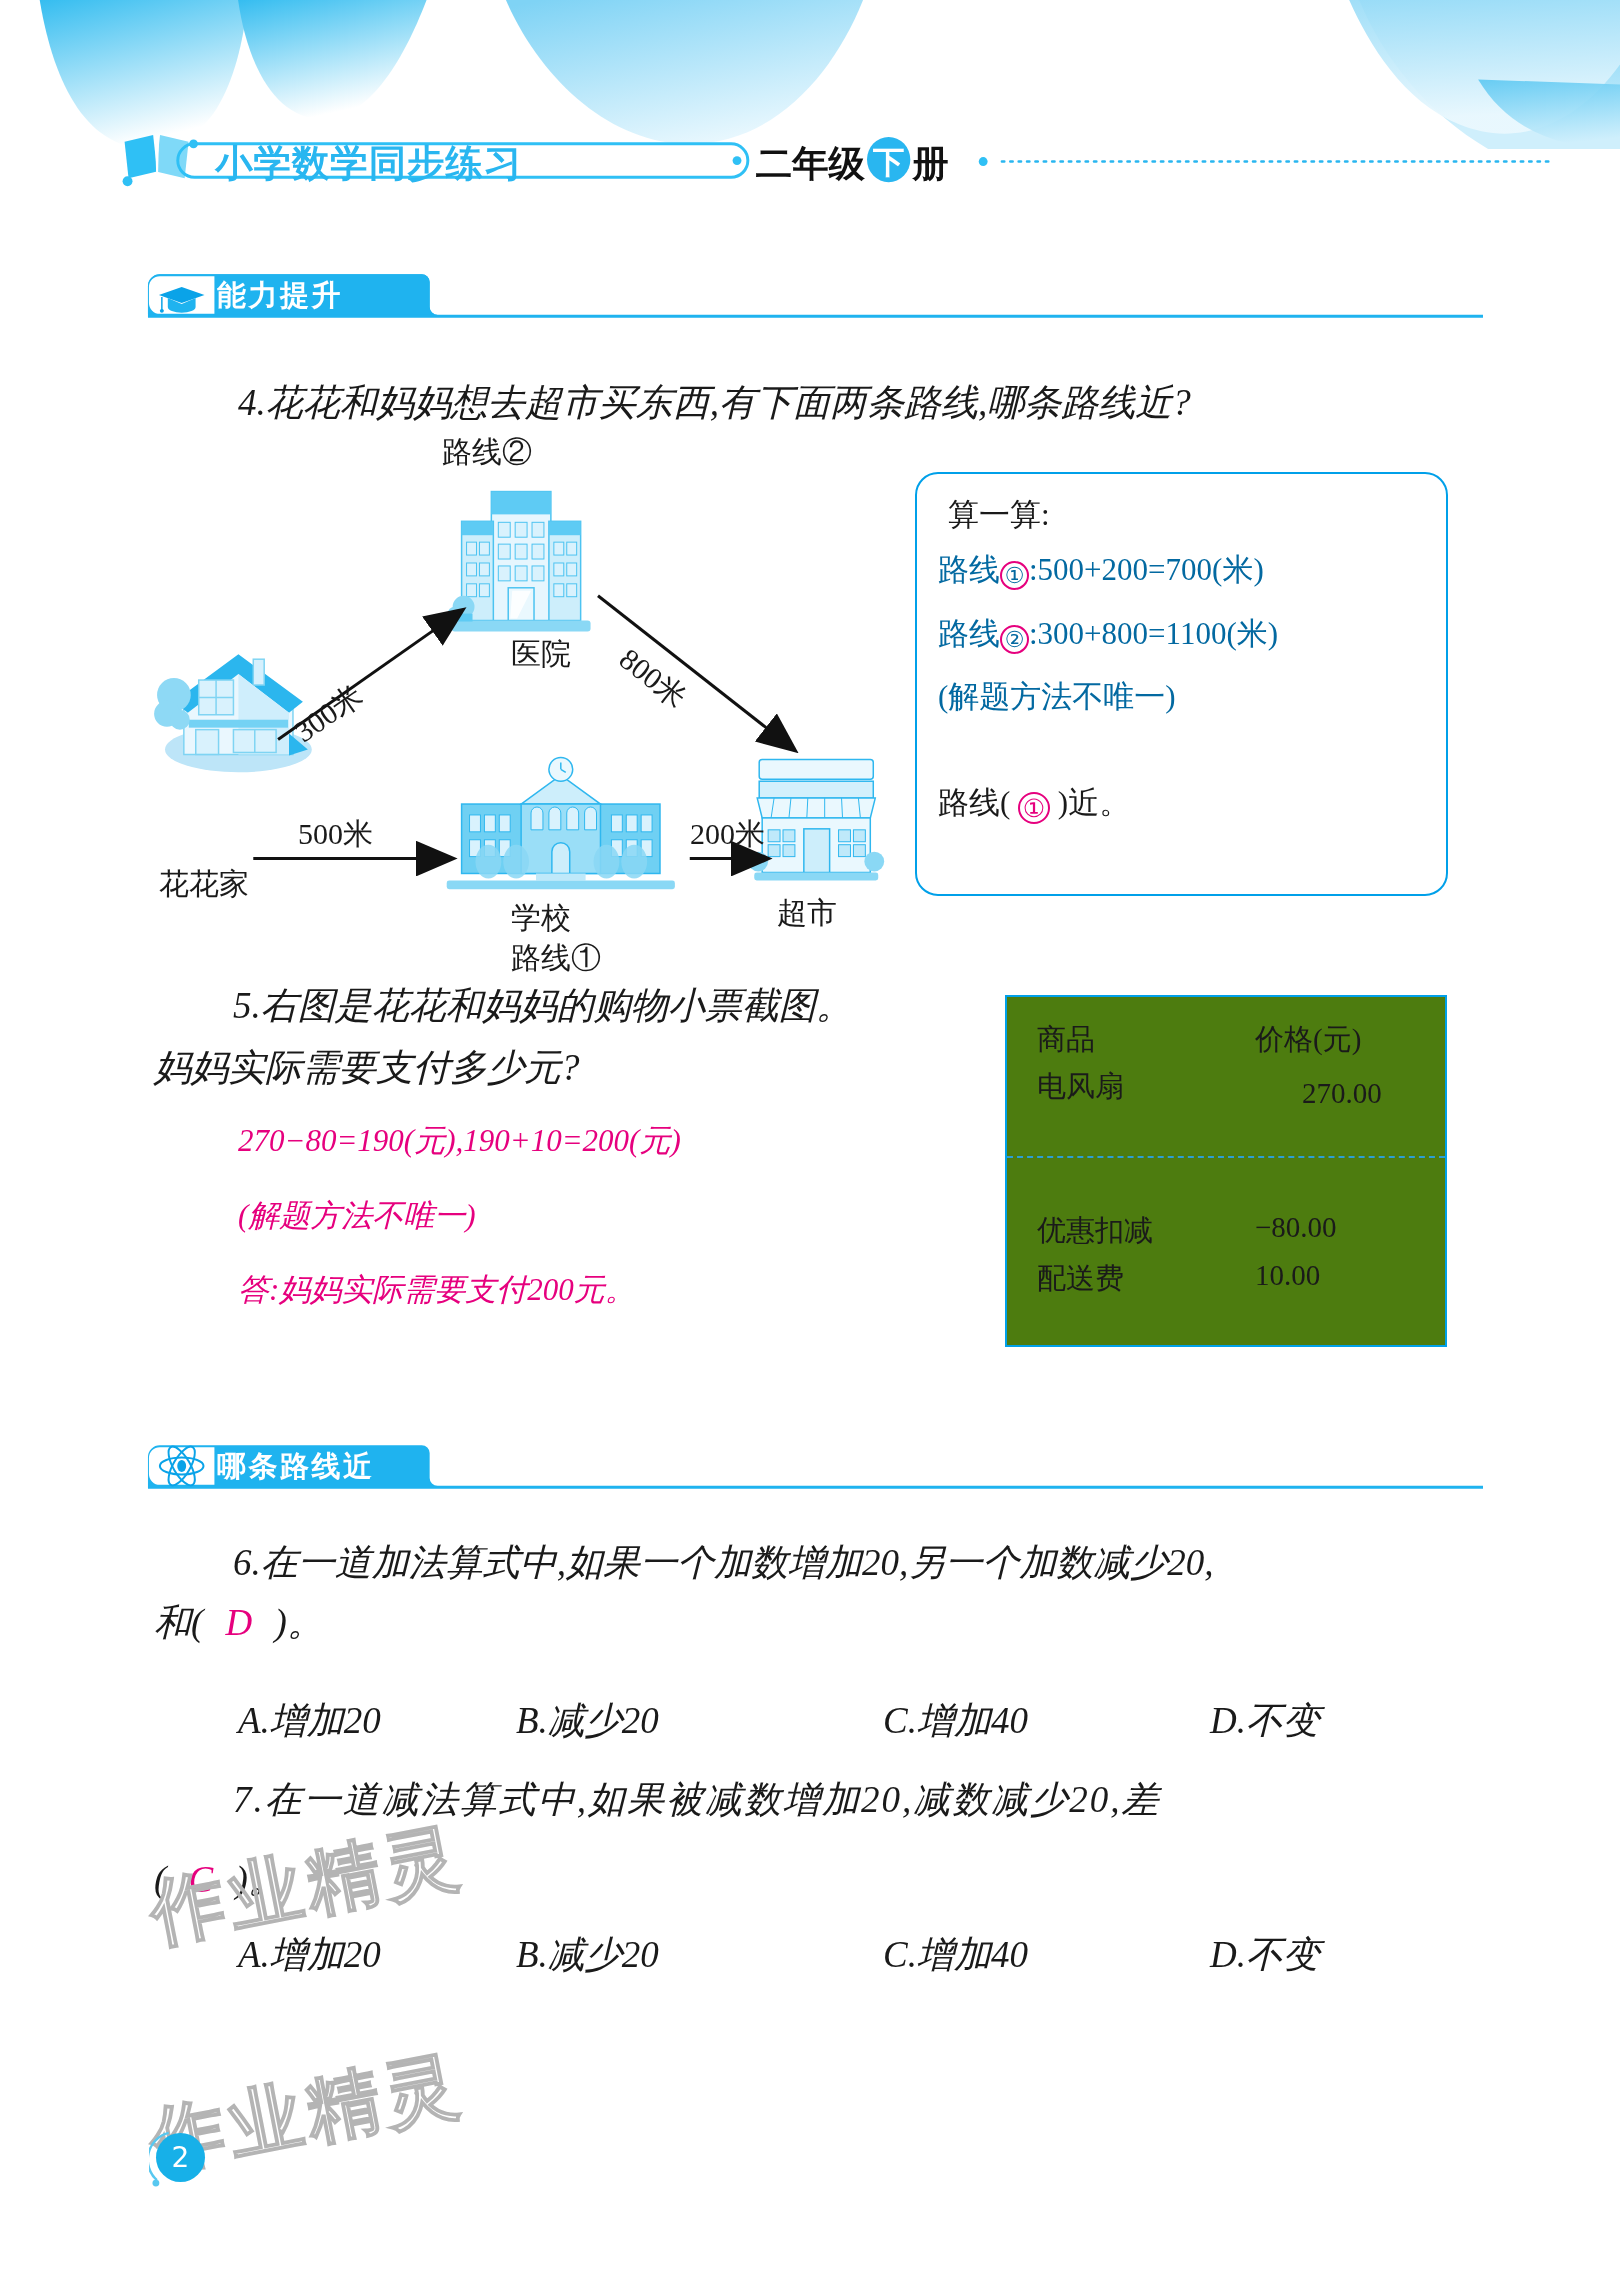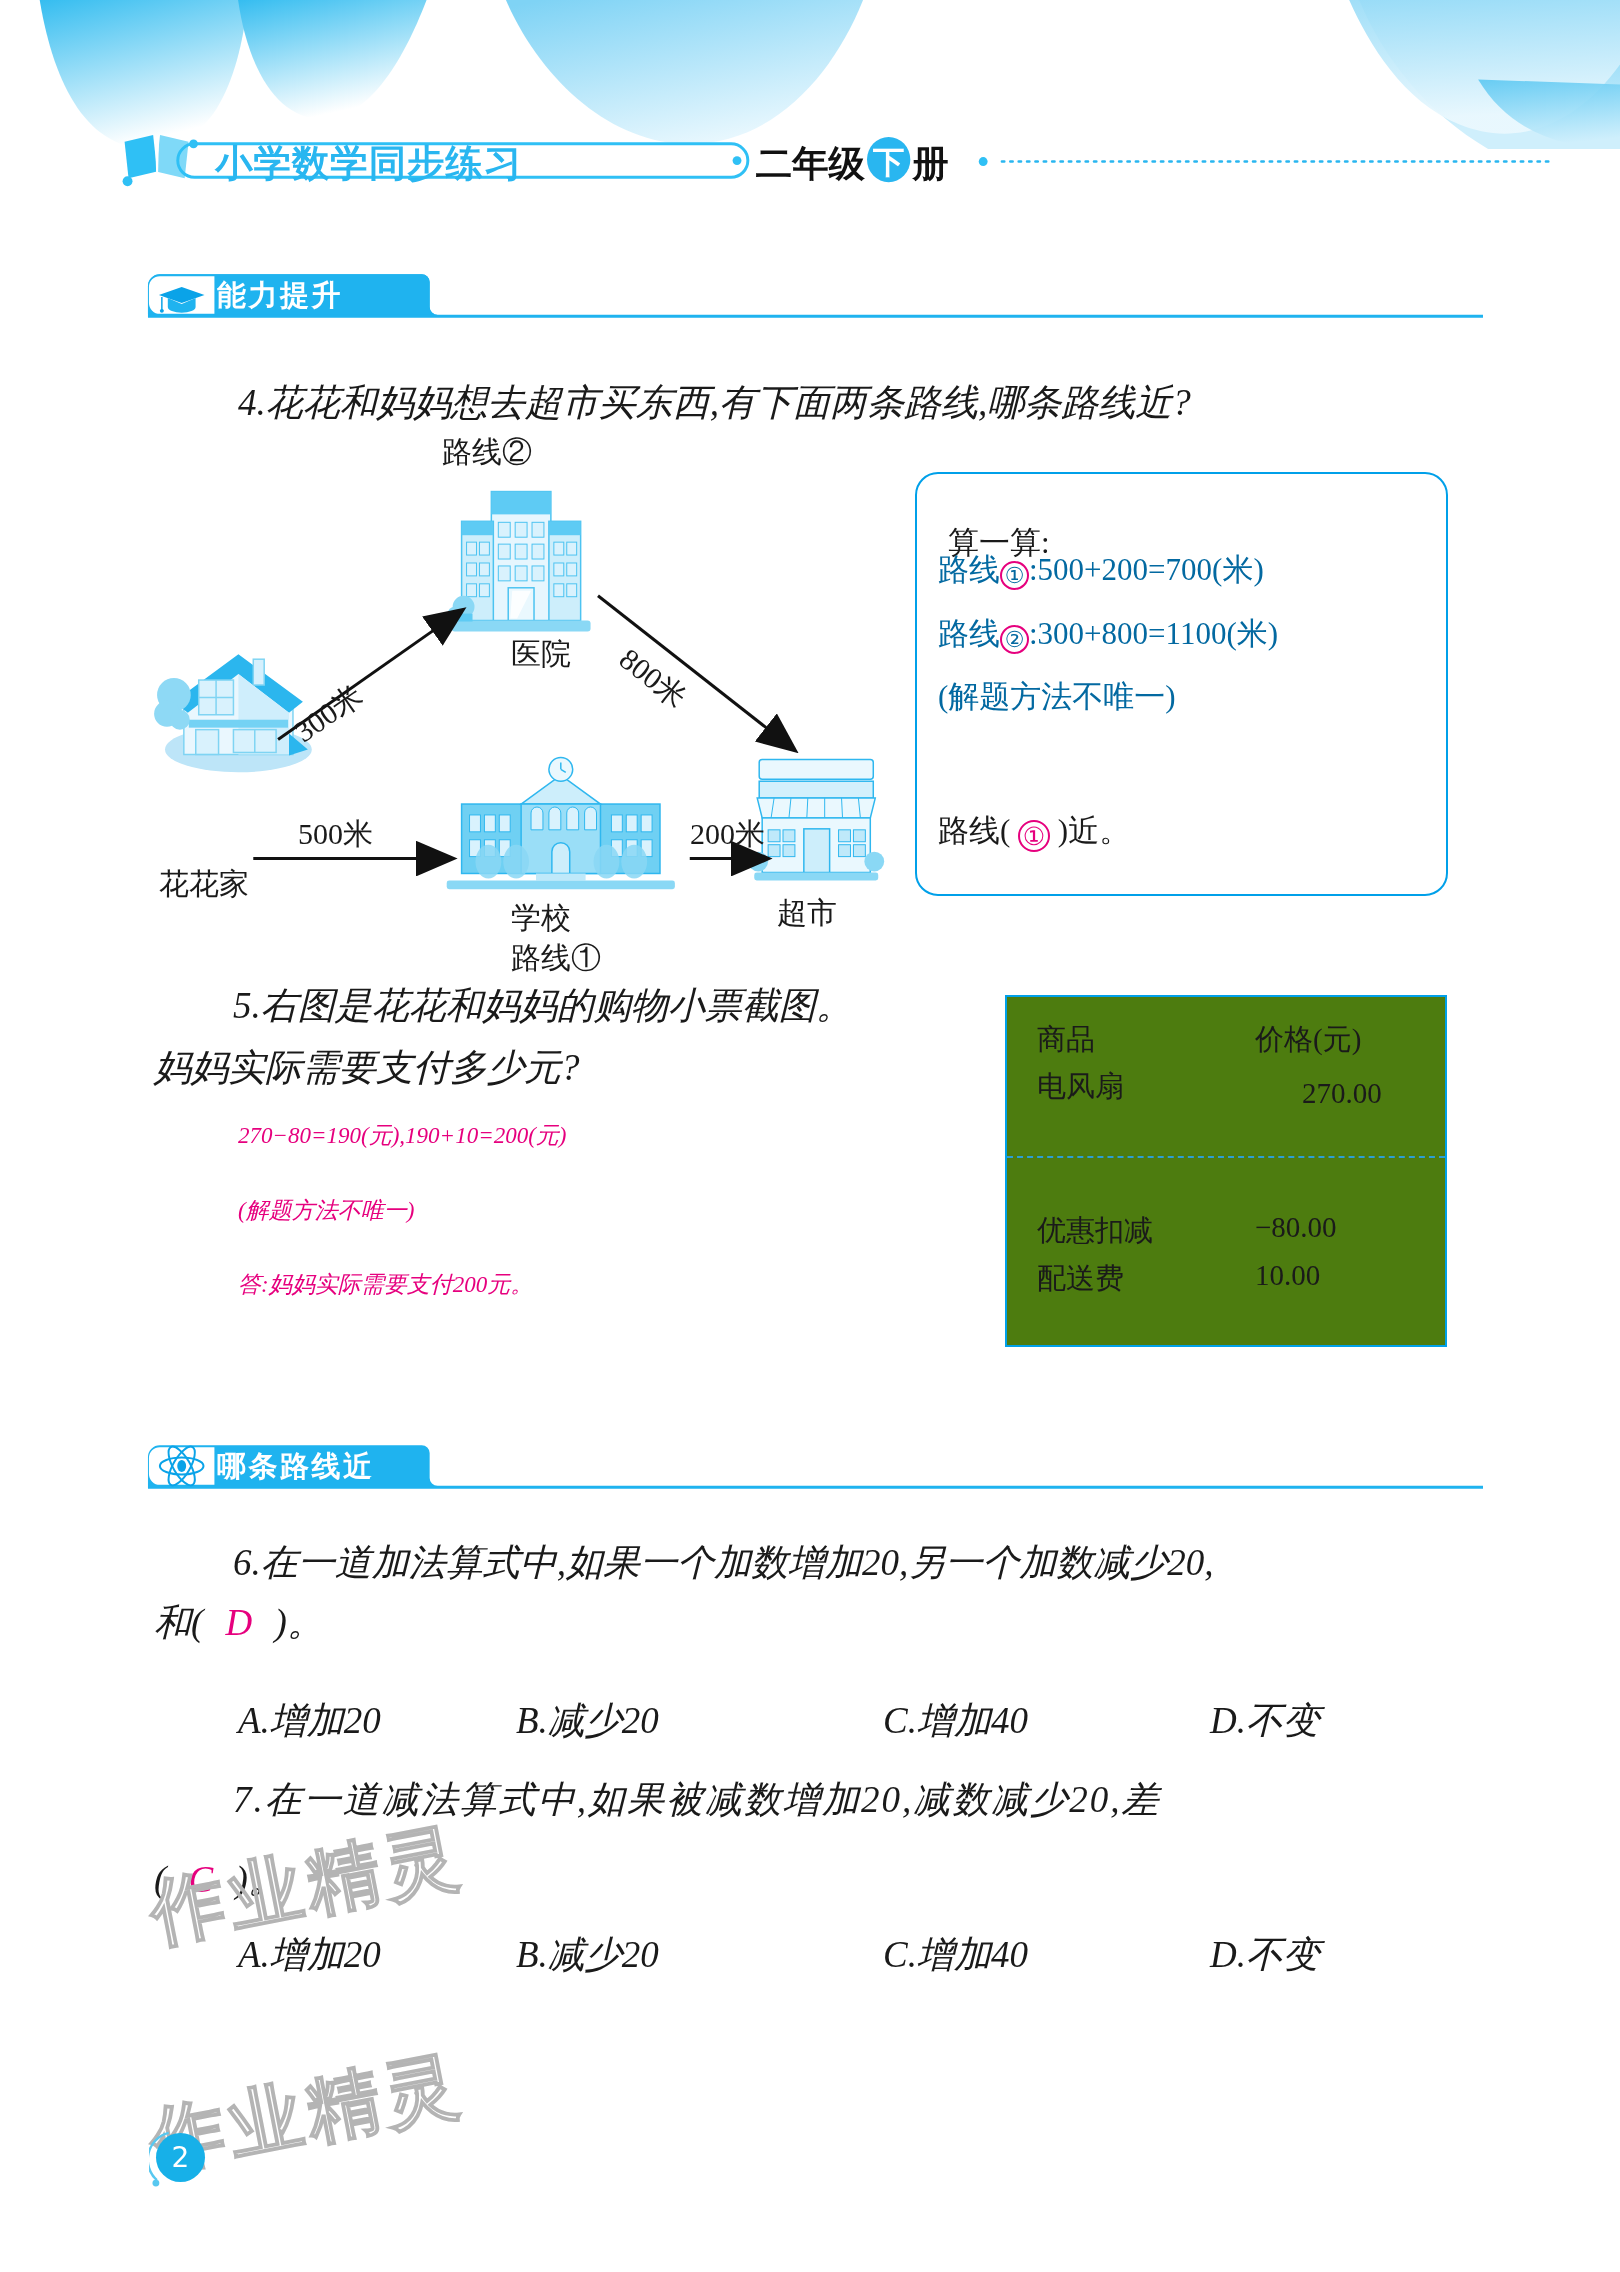--- a/index.html
+++ b/index.html
@@ -32,40 +32,40 @@
   
   .qtext {
     position: absolute;
     font-family: "Liberation Serif", "DejaVu Serif", serif;
     font-size: 37px; color: #1a1a1a; white-space: nowrap;
     font-style: italic;
   }
   .ans {
     position: absolute;
     font-family: "Liberation Serif", "DejaVu Serif", serif;
-    font-size: 23px; color: #e6007e; white-space: nowrap; font-style: italic;
+    font-size: 31px; color: #e6007e; white-space: nowrap; font-style: italic;
   }
 
   
   .diagram { position: absolute; left: 149px; top: 437px; width: 774px; height: 496px; }
   .diagram svg { position: absolute; top: 0; left: 0; }
   .dlabel {
     position: absolute; font-size: 30px; color: #1a1a1a;
     font-family: "Liberation Serif","DejaVu Serif",serif; white-space: nowrap;
   }
   .dlabel.rot { transform-origin: left center; }
 
   
   .callout {
     position: absolute; left: 915px; top: 472px;
     width: 533px; height: 424px;
     border: 2.5px solid #00a0e9; border-radius: 23px; background: #fff;
   }
   .callout .line { position: absolute; white-space: nowrap; font-size: 31px; }
-  .callout .blk { color: #1a1a1a; font-family: "Liberation Serif","DejaVu Serif",serif; margin-top: 28px; }
+  .callout .blk { color: #1a1a1a; font-family: "Liberation Serif","DejaVu Serif",serif; }
   .callout .mag { color: #0369a1; font-family: Liberation Serif, serif; }
   .circnum {
     display: inline-block; width: 32px; height: 32px; line-height: 30px;
     border: 2px solid #e6007e; border-radius: 50%; color: #e6007e;
     text-align: center; font-size: 25px; vertical-align: -4px;
     font-family: "Liberation Serif","DejaVu Serif",serif;
   }
 
   
   .receipt {

